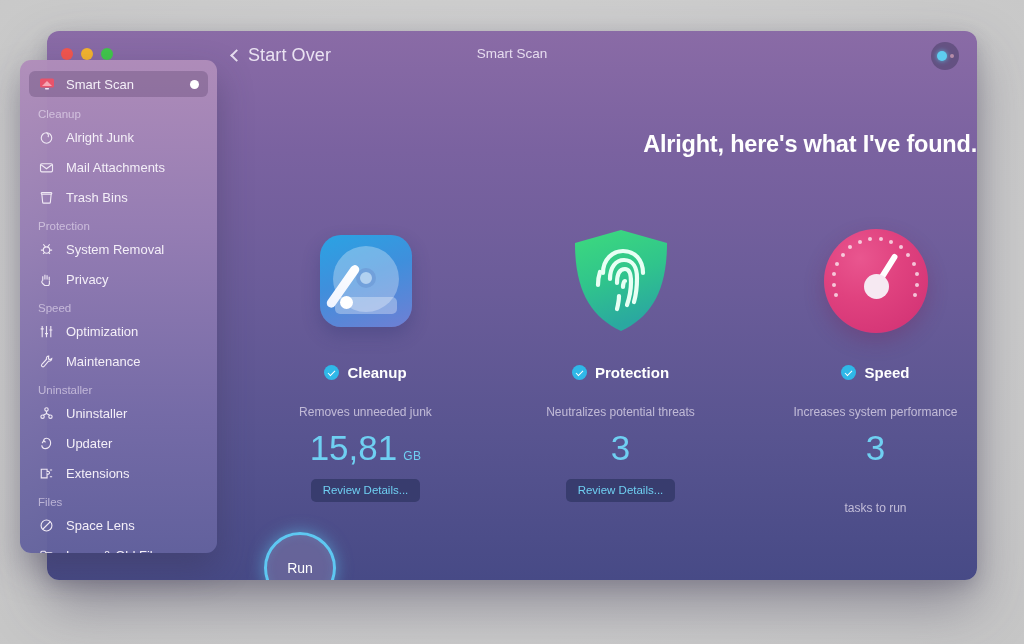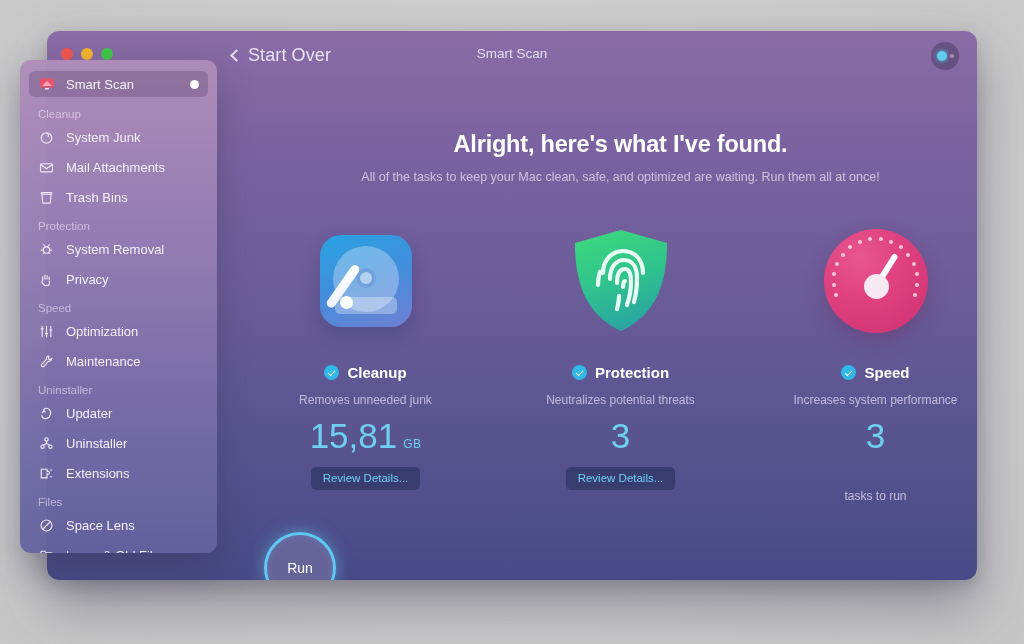--- a/index.html
+++ b/index.html
@@ -100,21 +100,21 @@
     padding: 0 9px;
     margin: 11px 0 5px 0;
   }
   .nav-list .nav-row { margin-bottom: 6px; }
 
   
   .main {
     position: absolute; left: 217px; top: 46px; right: 0; bottom: 0;
   }
   .headline {
-    text-align: center;
+    text-align: right;
     color: #ffffff;
     font-size: 23.5px;
     font-weight: bold;
     letter-spacing: -0.2px;
     margin-top: 54px;
   }
   .subline {
     text-align: center;
     color: rgba(238,230,246,0.72);
     font-size: 12.5px;
@@ -137,21 +137,21 @@
     width: 15px; height: 15px; border-radius: 50%;
     background: #2fb8e8; display: flex; align-items: center; justify-content: center;
   }
   .check::after {
     content: ""; width: 6px; height: 3px;
     border-left: 1.8px solid #fff; border-bottom: 1.8px solid #fff;
     transform: rotate(-45deg) translate(0.5px,-0.5px);
   }
   .card-title { color: #ffffff; font-size: 15px; font-weight: bold; }
   .card-desc {
-    margin-top: 12px; font-size: 12px;
+    margin-top: 24px; font-size: 12px;
     color: rgba(235,228,244,0.70); white-space: nowrap;
   }
   .card-value {
     margin-top: 11px;
     color: #6fd0f2;
     font-size: 35px;
     font-weight: 300;
     line-height: 1;
     display: flex; align-items: baseline; gap: 6px; text-align: center;
   }
@@ -260,21 +260,20 @@
     <div class="win-title">Smart Scan</div>
 
     <div class="account-btn">
       <span class="bigdot"></span>
       <span class="smalldot"></span>
     </div>
   </div>
 
   <div class="main">
     <div class="headline">Alright, here's what I've found.</div>
-    <div class="subline">All of the tasks to keep your Mac clean, safe, and optimized are waiting. Run them all at once!</div>
 
     <div class="cards">
 
       <div class="card">
         <div class="card-art">
           <div class="disk">
             <div class="platter"></div>
             <div class="tray"></div>
             <div class="hub"></div>
             <div class="arm"></div>
@@ -382,21 +381,21 @@
 
   <div class="group-head">Cleanup</div>
   <div class="nav-list">
     <div class="nav-row">
       <span class="ico">
         <svg width="15" height="15" viewBox="0 0 16 16" fill="none" stroke="#efe8f4" stroke-width="1.2">
           <circle cx="8" cy="8.5" r="5.6"></circle>
             <path d="M8 2.9 C10 4 10.6 6 9.6 7.6"></path>
         </svg>
       </span>
-      <span class="lbl">System Junk</span>
+      <span class="lbl">Alright Junk</span>
     </div>
     <div class="nav-row">
       <span class="ico">
         <svg width="15" height="15" viewBox="0 0 16 16" fill="none" stroke="#efe8f4" stroke-width="1.2">
           <rect x="1.6" y="4" width="12.8" height="8.6" rx="1.4"></rect>
             <path d="M2.2 5 L8 9.3 L13.8 5"></path>
         </svg>
       </span>
       <span class="lbl">Mail Attachments</span>
     </div>
@@ -448,44 +447,44 @@
         <svg width="15" height="15" viewBox="0 0 16 16" fill="none" stroke="#efe8f4" stroke-width="1.2">
           <path d="M10.4 2.2 C8.6 2.2 7.4 3.8 8 5.6 L3 11 C2.2 11.8 2.6 13.2 3.8 13.6 C4.6 13.9 5.4 13.4 5.8 12.8 L10.2 7.6 C12 8 13.6 6.6 13.6 4.8 L11.6 6 L10 5.2 L10.4 2.2 Z"></path>
         </svg>
       </span>
       <span class="lbl">Maintenance</span>
     </div>
   </div>
 
   <div class="group-head">Uninstaller</div>
   <div class="nav-list">
-    <div class="nav-row">
-      <span class="ico">
-        <svg width="15" height="15" viewBox="0 0 16 16" fill="none" stroke="#efe8f4" stroke-width="1.2">
-          <path d="M12.4 7.4 C12.4 10.6 10.2 13.4 7 13.4 C4.6 13.4 3 11.8 3 9.8"></path>
-          <path d="M12.4 7.4 C12.4 4.6 10.6 2.4 8 2.4 C6.2 2.4 5 3.6 5 5"></path>
-          <path d="M3.4 7.6 L5 5 L7 6.6"></path>
-        </svg>
-      </span>
-      <span class="lbl">Updater</span>
-    </div>
     <div class="nav-row">
       <span class="ico">
         <svg width="15" height="15" viewBox="0 0 16 16" fill="none" stroke="#efe8f4" stroke-width="1.2">
           <circle cx="8" cy="3.6" r="1.8"></circle>
             <circle cx="3.8" cy="11.4" r="1.8"></circle>
             <circle cx="12.2" cy="11.4" r="1.8"></circle>
           <path d="M8 5.4 V8 M8 8 L4.6 9.9 M8 8 L11.4 9.9"></path>
         </svg>
       </span>
       <span class="lbl">Uninstaller</span>
     </div>
     <div class="nav-row">
       <span class="ico">
         <svg width="15" height="15" viewBox="0 0 16 16" fill="none" stroke="#efe8f4" stroke-width="1.2">
+          <path d="M12.4 7.4 C12.4 10.6 10.2 13.4 7 13.4 C4.6 13.4 3 11.8 3 9.8"></path>
+          <path d="M12.4 7.4 C12.4 4.6 10.6 2.4 8 2.4 C6.2 2.4 5 3.6 5 5"></path>
+          <path d="M3.4 7.6 L5 5 L7 6.6"></path>
+        </svg>
+      </span>
+      <span class="lbl">Updater</span>
+    </div>
+    <div class="nav-row">
+      <span class="ico">
+        <svg width="15" height="15" viewBox="0 0 16 16" fill="none" stroke="#efe8f4" stroke-width="1.2">
           <path d="M2.4 3.4 H8.6 V6 C9.8 5.2 11.2 6 11.2 7.2 C11.2 8.4 9.8 9.2 8.6 8.4 V12.6 H2.4 Z"></path>
           <path d="M11.6 4.2 H14 M11.6 11.4 H14"></path>
         </svg>
       </span>
       <span class="lbl">Extensions</span>
     </div>
   </div>
 
   <div class="group-head">Files</div>
   <div class="nav-list">

